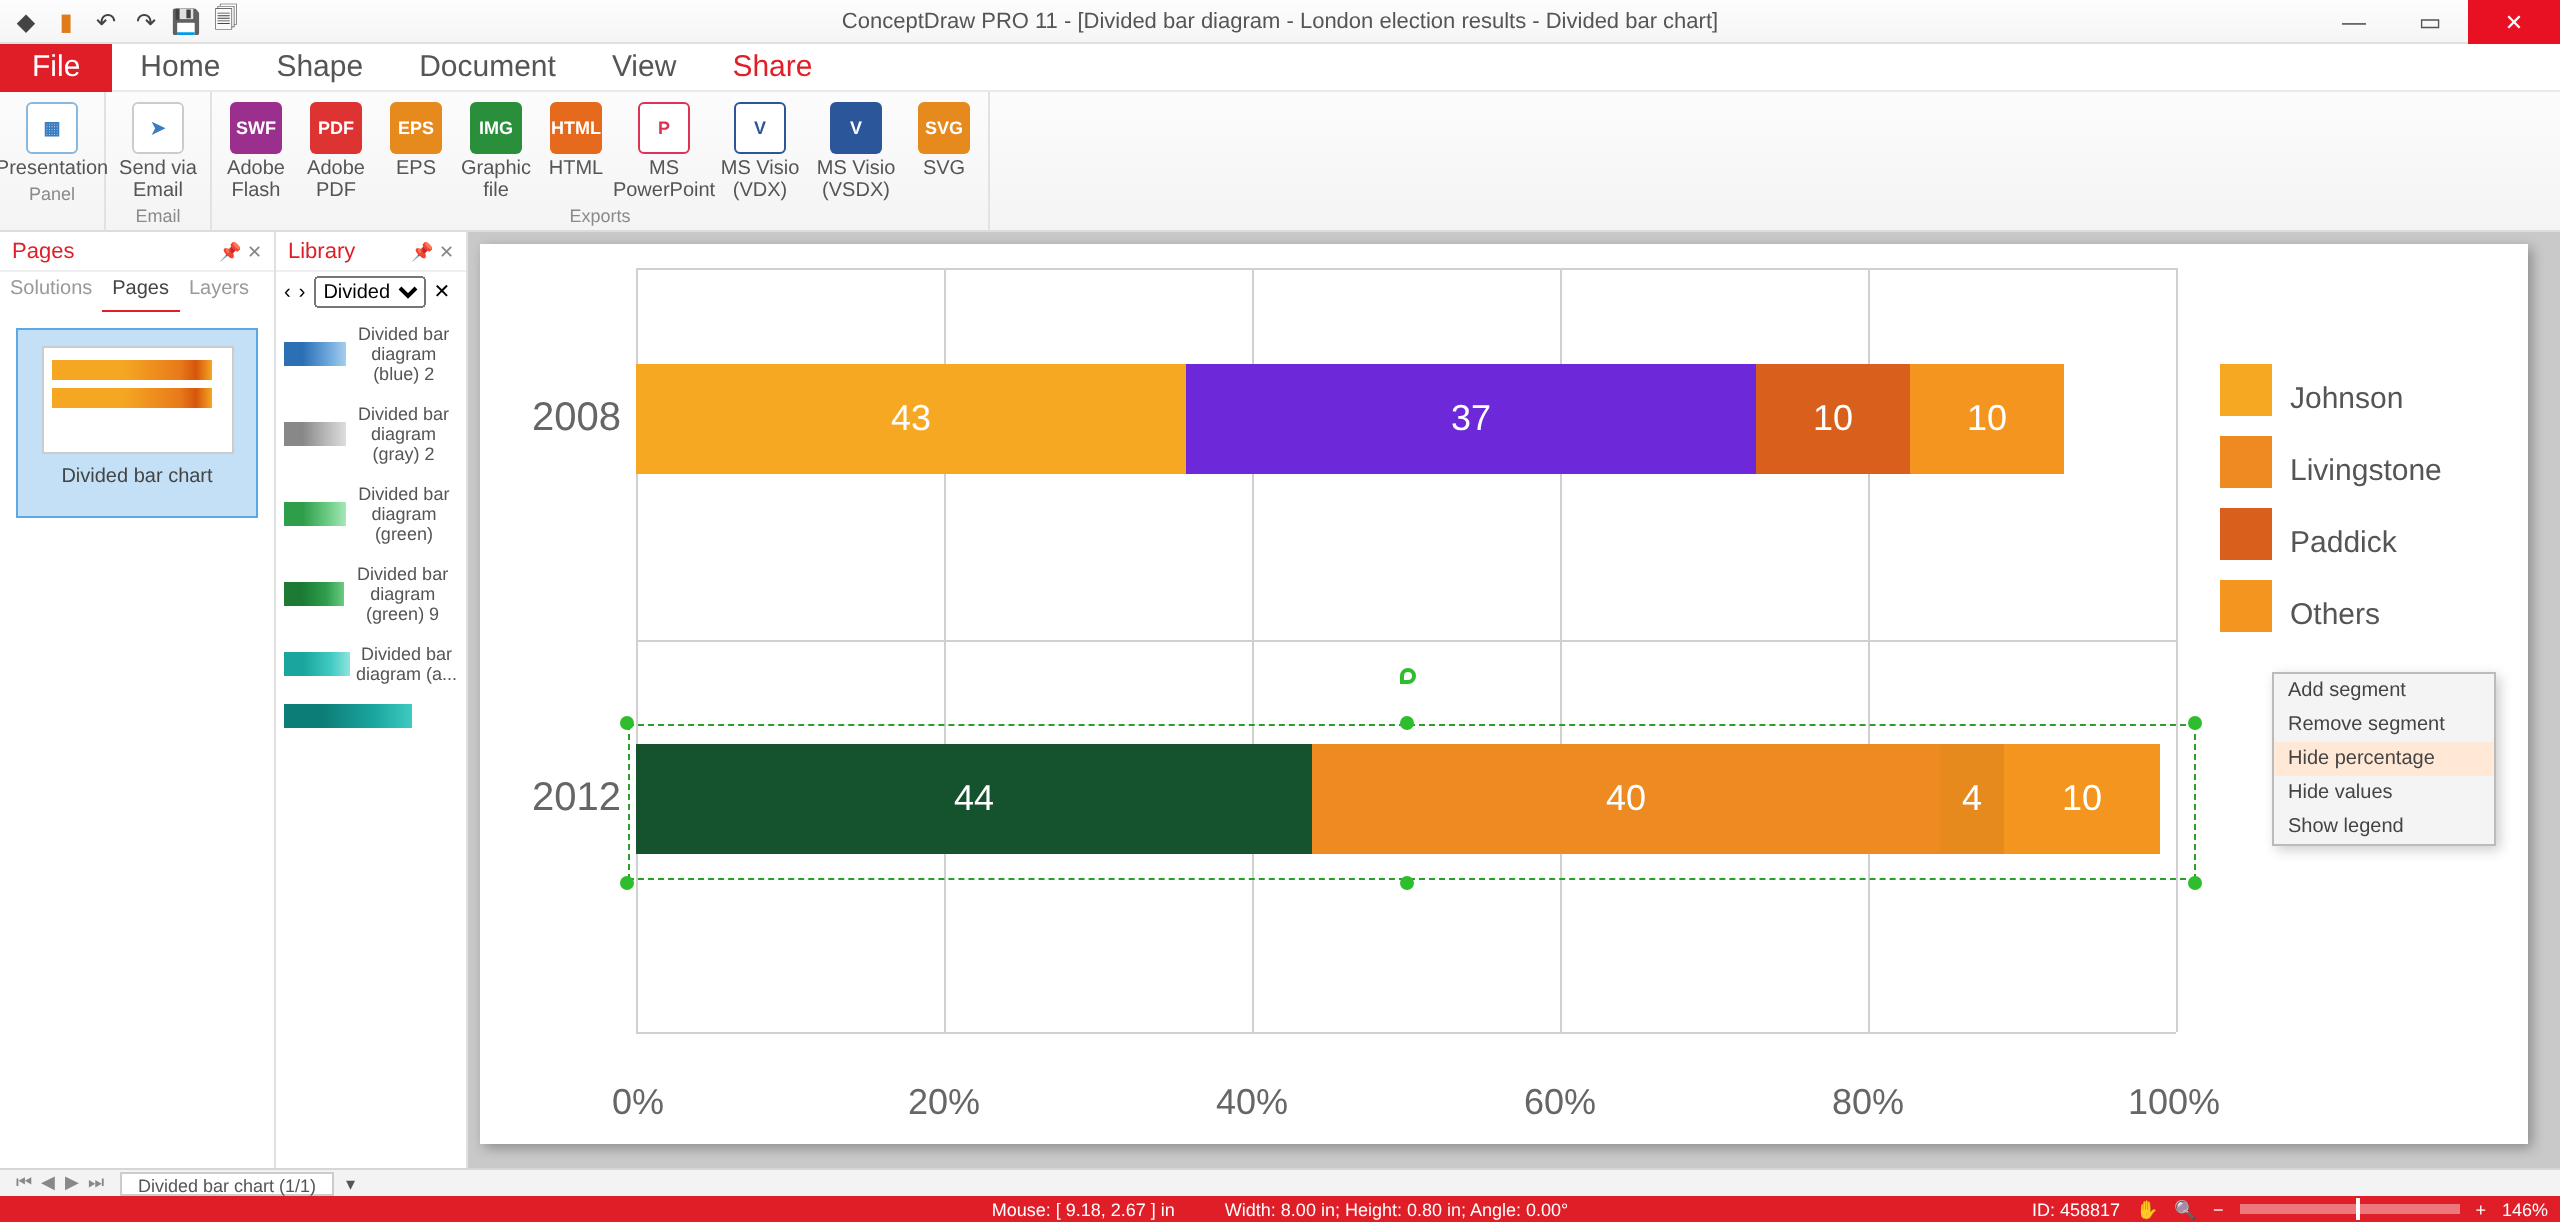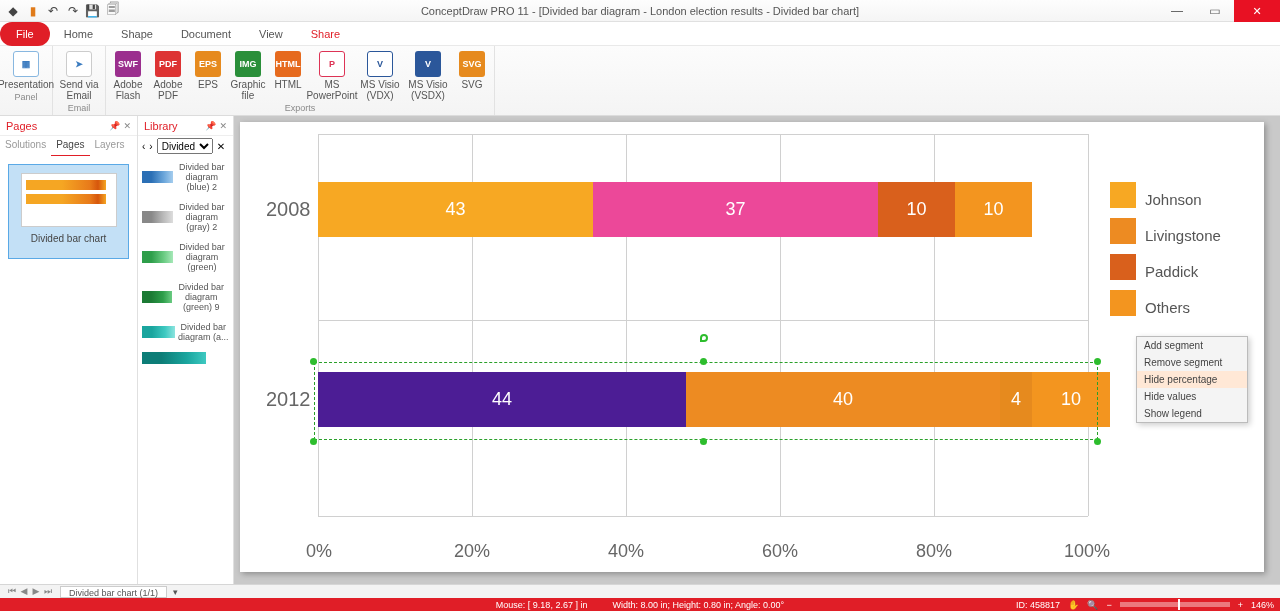--- a/index.html
+++ b/index.html
@@ -8,21 +8,21 @@
 .titlebar { height: 22px; background: linear-gradient(#fdfdfd,#f5f5f5); display: flex; align-items: center; font-size: 11px; color: #444; position: relative; border-bottom:1px solid #e0e0e0;}
 .titlebar .qat { display: flex; gap: 6px; padding-left: 6px; align-items:center;}
 .titlebar .qat span { width:14px; height:14px; display:inline-flex; align-items:center; justify-content:center; font-size:12px;}
 .titlebar .title { position:absolute; left:0; right:0; text-align:center; pointer-events:none; color:#555; font-size:11px;}
 .titlebar .winbtns { position:absolute; right:0; top:0; display:flex; height:22px;}
 .titlebar .winbtns div { width:38px; height:22px; display:flex; align-items:center; justify-content:center;}
 .titlebar .winbtns .close { background:#e81123; color:#fff; width:46px;}
 .titlebar .winbtns .minmax { color:#555; font-size:12px;}
 
 .tabbar { height: 24px; background:#fff; display:flex; border-bottom:1px solid #e9e9e9;}
-.tabbar .tab { padding:0 14px; height:24px; line-height:24px; font-size:11px; color:#555; cursor:pointer;border-radius:12px;}
+.tabbar .tab { padding:0 14px; height:24px; line-height:24px; font-size:15px; color:#555; cursor:pointer;}
 .tabbar .tab.file { background:#e01e27; color:#fff; height:24px; padding:0 16px;}
 .tabbar .tab.active { color:#e01e27;}
 
 .ribbon { height: 70px; background:linear-gradient(#fcfcfc,#f4f4f4); border-bottom:1px solid #dcdcdc; display:flex; align-items:stretch;}
 .ribbon .group { display:flex; flex-direction:column; align-items:center; justify-content:space-between; padding:3px 2px 1px; border-right:1px solid #e2e2e2;}
 .ribbon .btn { display:flex; flex-direction:column; align-items:center; width:48px; font-size:10px; color:#555; text-align:center; gap:2px; padding:2px 0;}
 .ribbon .btn.narrow { width:40px;}
 .ribbon .btn .ic { width:26px; height:26px; border-radius:3px; display:flex; align-items:center; justify-content:center; font-size:9px; font-weight:bold; color:#fff;}
 .ribbon .grplabel { font-size:9px; color:#8a8a8a; margin-top:0; padding-bottom:15px;}
 .ribbon .row { display:flex; gap:0;}
@@ -244,28 +244,28 @@
           <div class="grid" style="left:540px"></div>
           <div class="grid" style="left:694px"></div>
           <div class="grid" style="left:848px"></div>
           <div class="hline" style="top:12px; width:770px"></div>
           <div class="hline" style="top:198px; width:770px"></div>
           <div class="hline" style="top:394px; width:770px"></div>
 
           <span class="ycat" style="top:76px">2008</span>
           <div class="ybar">
             <div class="seg" style="width:275px;background:#f7a823">43</div>
-            <div class="seg" style="width:285px;background:#ec4899">37</div>
+            <div class="seg" style="width:285px;background:#6d28d9">37</div>
             <div class="seg" style="width:77px;background:#d9601c">10</div>
             <div class="seg" style="width:77px;background:#f3951f">10</div>
           </div>
 
           <span class="ycat" style="top:266px">2012</span>
           <div class="ybar sel">
-            <div class="seg" style="width:368px;background:#4c1d95">44</div>
+            <div class="seg" style="width:338px;background:#14532d">44</div>
             <div class="seg" style="width:314px;background:#ed8b22">40</div>
             <div class="seg" style="width:32px;background:#e68a1e">4</div>
             <div class="seg" style="width:78px;background:#f3951f">10</div>
           </div>
 
           <div class="selbox" style="left:74px; top:240px; width:784px; height:78px;"></div>
           <div class="handle" style="left:70px; top:236px"></div>
           <div class="handle" style="left:460px; top:236px"></div>
           <div class="handle" style="left:854px; top:236px"></div>
           <div class="handle" style="left:70px; top:316px"></div>

